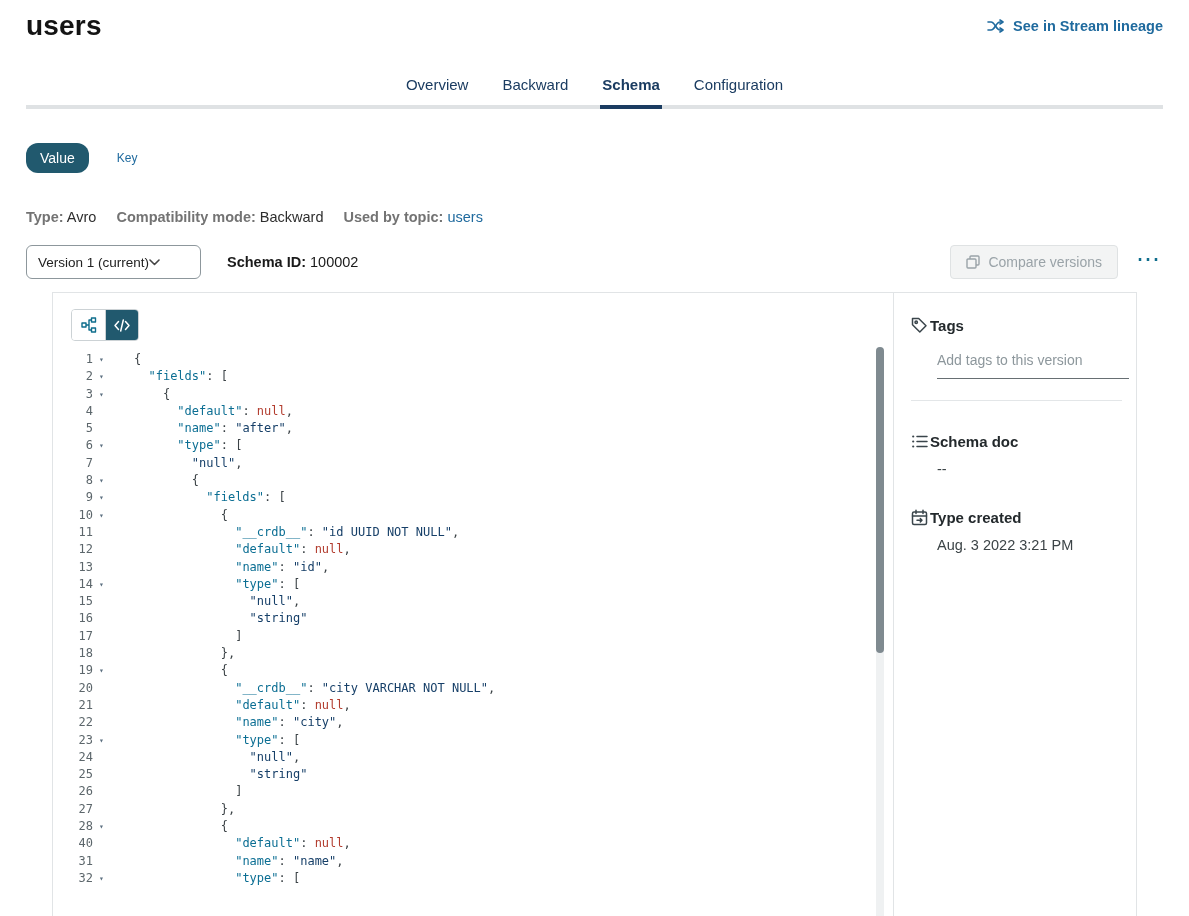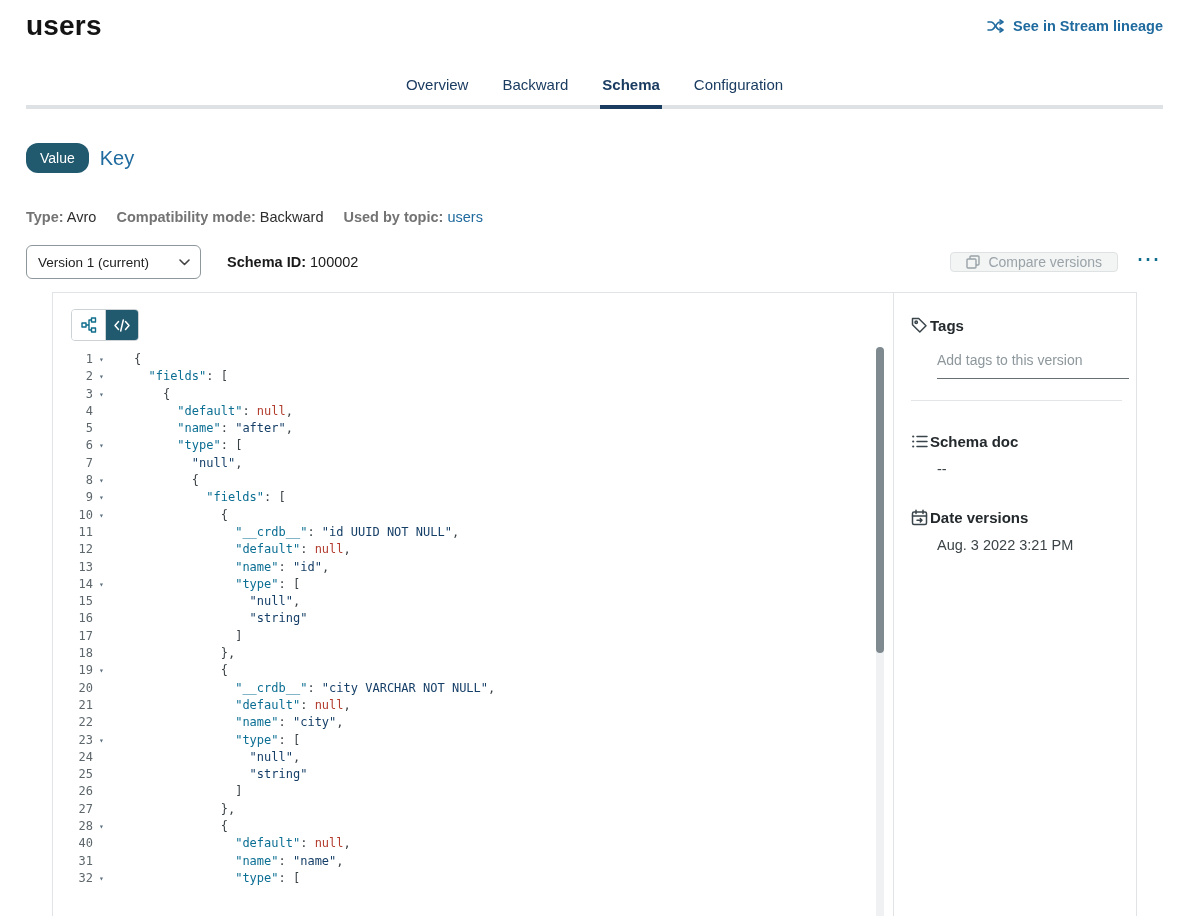--- a/index.html
+++ b/index.html
@@ -17,37 +17,37 @@
   
   .tabs { display: flex; gap: 30px; margin: 34px 26px 0 26px; border-bottom: 4px solid #dfe2e4; justify-content: center; }
   .tab { font-size: 15px; color: var(--tab); padding: 0 2px 12px 2px; cursor: pointer; }
   .tab.active { border-bottom: 4px solid var(--tab); margin-bottom: -4px; font-weight: 600; }
 
   .content { padding: 0 26px; }
 
   
   .vk { margin-top: 34px; display: flex; align-items: center; }
   .btn-value { background: var(--btndark); color: #fff; font-size: 14px; padding: 7px 14px; border-radius: 12px; border: none; cursor: pointer; }
-  .btn-key { color: var(--link); font-size: 20px; margin-left: 11px; background: none; border: none; cursor: pointer; }
+  .btn-key { color: var(--link); font-size: 12px; margin-left: 28px; background: none; border: none; cursor: pointer; }
 
   
   .meta { margin-top: 36px; font-size: 14.5px; display: flex; gap: 20px; color: #2e2e2e; }
   .meta b { font-weight: 700; color: #737373; }
   .meta .lnk { color: var(--link); cursor: pointer; }
 
   
   .tbar { margin-top: 20px; display: flex; align-items: center; }
   .select { width: 175px; height: 34px; border: 1px solid #8d979c; border-radius: 6px; background: #fff;
-            display: flex; align-items: center; justify-content: space-between; padding: 0 10px 0 11px;
+            display: flex; align-items: center; padding: 0 10px 0 11px;
             font-size: 13.5px; color: #222; cursor: pointer; }
   .select svg { stroke: #444; }
   .schemaid { margin-left: 26px; font-size: 14.5px; }
   .schemaid b { font-weight: 700; }
   .tbar .spacer { flex: 1; }
-  .btn-compare { display: inline-flex; align-items: center; gap: 8px; height: 20px; padding: 0 15px;
+  .btn-compare { display: inline-flex; align-items: center; gap: 8px; height: 34px; padding: 0 15px;
                  background: #f3f4f4; border: 1px solid #dfe2e3; border-radius: 4px; color: #9aa3a8;
                  font-size: 14px; cursor: default; }
   .btn-compare svg { stroke: #9aa3a8; }
   .btn-evolve { display: inline-flex; align-items: center; gap: 8px; height: 34px; padding: 0 14px; margin-left: 19px;
                 background: #fff; border: 1px solid var(--accent); border-radius: 4px; color: var(--accent);
                 font-size: 14px; font-weight: 600; cursor: pointer; }
   .btn-evolve svg { stroke: var(--accent); }
   .btn-more { margin-left: 16px; background: none; border: none; color: var(--accent); font-size: 24px; line-height: 10px; letter-spacing: 1px; cursor: pointer; padding: 4px 2px 10px; }
 
   
@@ -385,21 +385,21 @@
 
         <div class="sec">
           <div class="sec-hd">
             <span style="display:inline-flex">
               <svg width="17" height="17" viewBox="0 0 17 17" fill="none" stroke-width="1.5" stroke-linecap="round" stroke-linejoin="round">
                   <rect x="1.5" y="3" width="14" height="12.5" rx="1.5"></rect>
                   <path d="M5 1.2v3.2M12 1.2v3.2M1.5 7h14"></path>
                   <path d="M6 11.2h5M11 11.2l-1.7-1.7M11 11.2l-1.7 1.7"></path>
                 </svg>
             </span>
-            <span>Date versions</span>
+            <span>Type created</span>
           </div>
           <div class="sec-val">Aug. 3 2022 3:21 PM</div>
         </div>
 
       </div>
     </div>
   </div>
 </div>
 
 </body></html>

